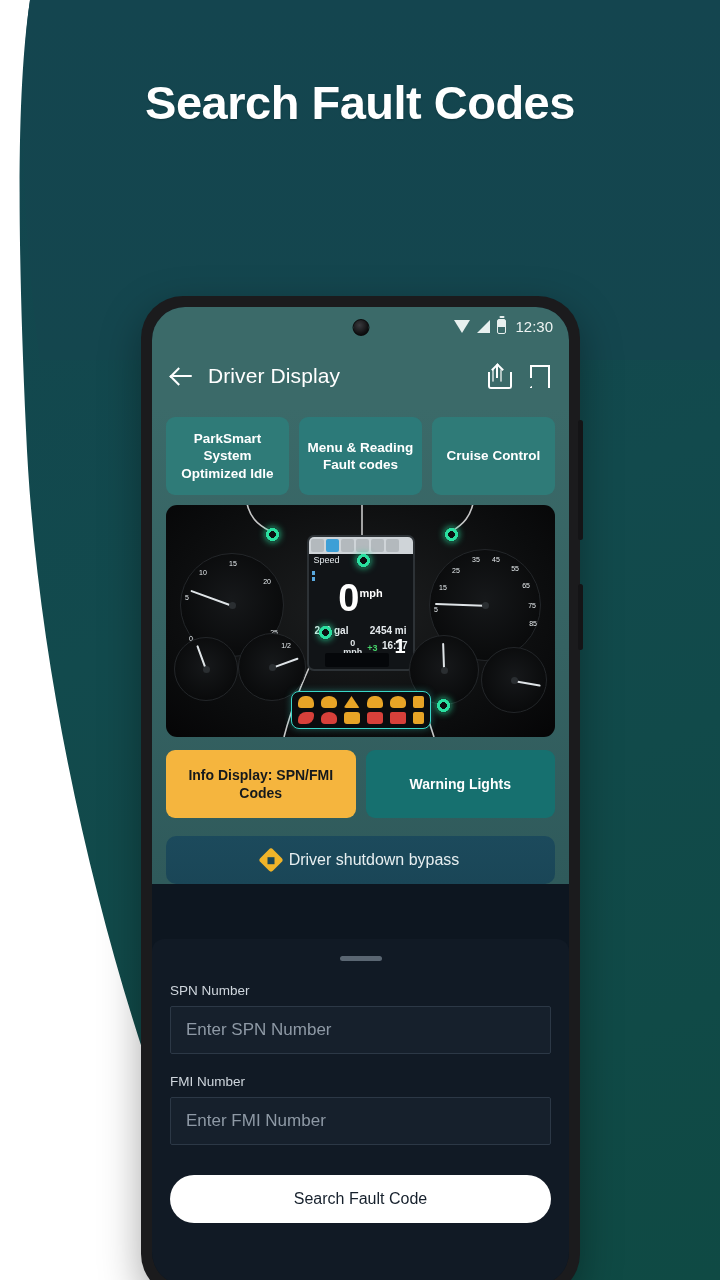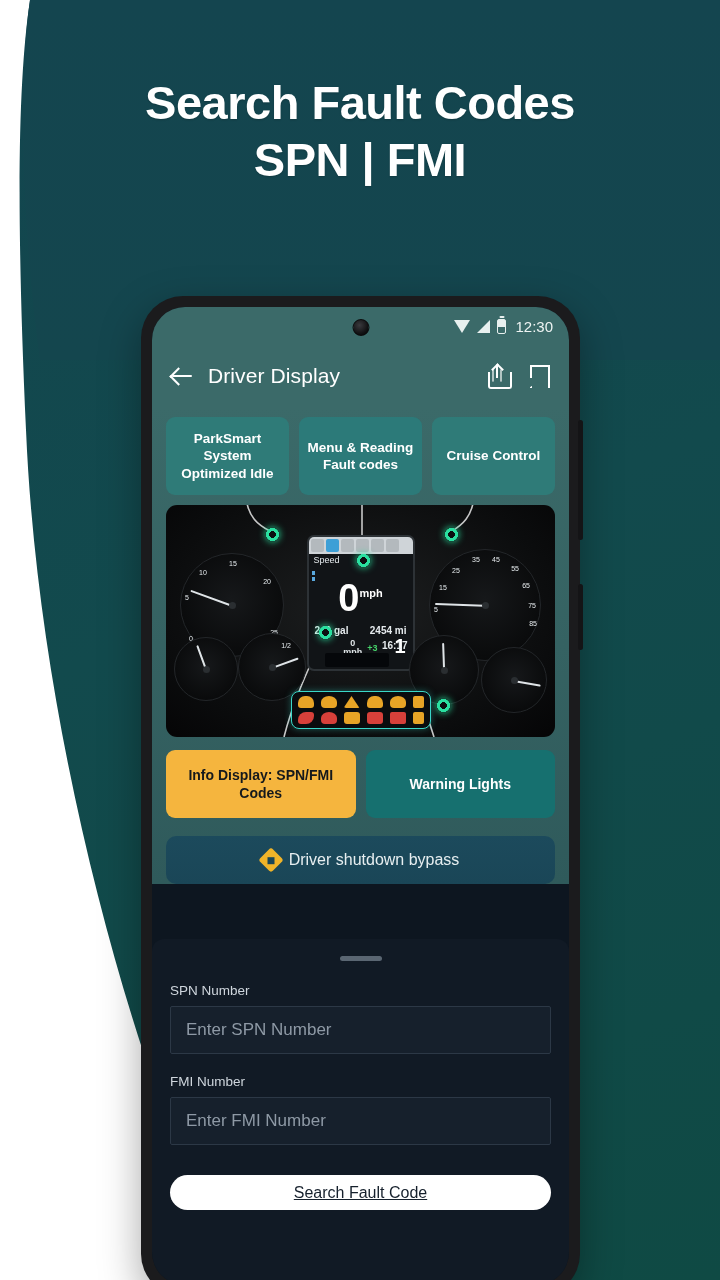--- a/index.html
+++ b/index.html
@@ -171,32 +171,31 @@
   .bypass-txt { color:#e7eef0; font-size:16px; }
 
   
   .sheet { position:absolute; left:0; right:0; bottom:0; top:632px; background:#111a25; border-radius:12px 12px 0 0; padding: 14px 18px 0; }
   .handle { width:42px; height:5px; background:#5a6672; border-radius:3px; margin: 3px auto 22px; cursor:pointer; }
   .f-label { color:#cfd6dd; font-size:13.5px; margin-bottom:8px; }
   .f-input { width:100%; height:48px; background:#16202c; border:1px solid #2c3846; border-radius:2px;
     color:#8e99a5; font-size:17px; padding:0 15px; font-family:"Liberation Sans",sans-serif; outline:none; }
   .f-input::placeholder { color:#8e99a5; }
   .f-gap { height:20px; }
-  .search-btn { width:100%; height:35px; margin-top:30px; background:#ffffff; border:none; border-radius:24px;
-    color:#16202c; font-size:16px; font-family:"Liberation Sans",sans-serif; cursor:pointer;text-decoration:underline; }
+  .search-btn { width:100%; height:48px; margin-top:30px; background:#ffffff; border:none; border-radius:24px;
+    color:#16202c; font-size:16px; font-family:"Liberation Sans",sans-serif; cursor:pointer; }
 </style>
 </head>
 <body>
 
 <div class="promo-bg"></div>
 <div class="promo-bg-top"></div>
 
 <div class="headline">
   <span>Search Fault Codes</span>
-  <span class="l2">SPN | FMI</span>
 </div>
 
 <div class="phone">
   <div class="screen">
 
     <div class="statusbar">
       <div class="camera"></div>
       <span class="sb-wifi"></span>
       <span class="sb-signal"></span>
       <span class="sb-batt"></span>

